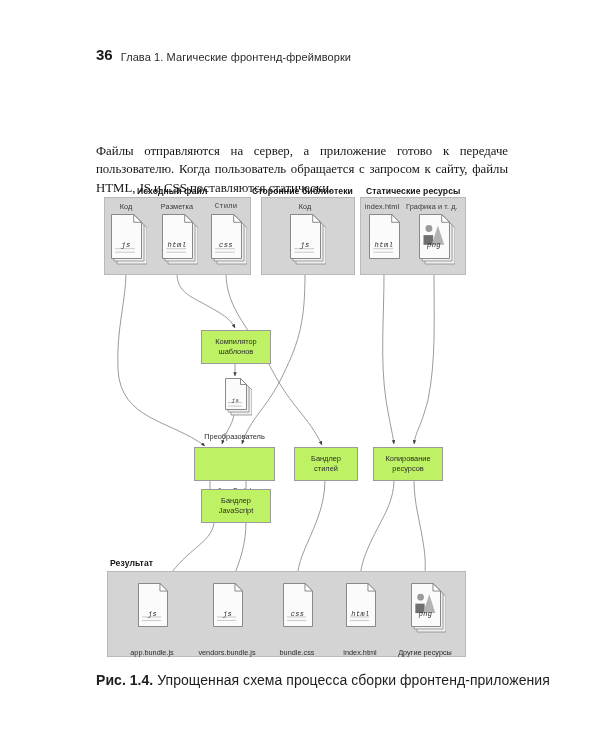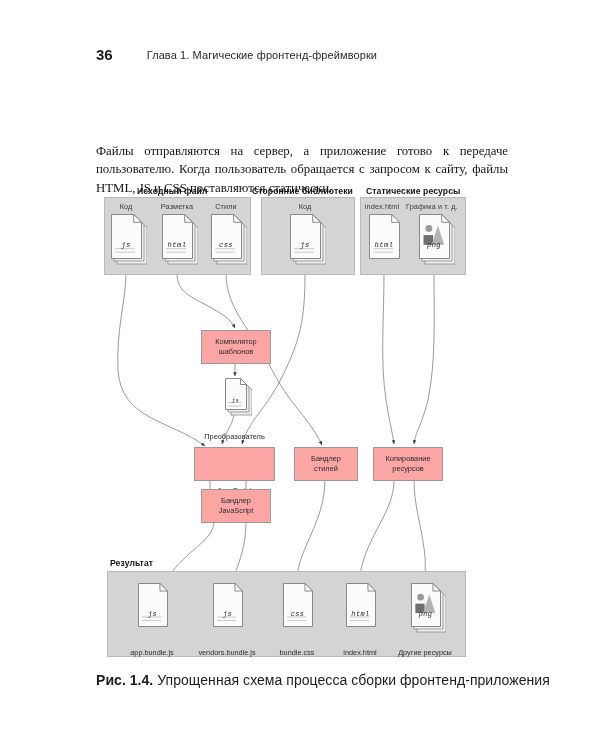--- a/index.html
+++ b/index.html
@@ -7,21 +7,21 @@
     width:600px;height:750px;
     background:#ffffff;
     font-family:"Liberation Sans", sans-serif;
     -webkit-font-smoothing:antialiased;
     overflow:hidden;
     position:relative;
   }
   .page{position:absolute;inset:0;background:#fff;}
 
   
-  .runhead{position:absolute;left:96px;top:46px;display:flex;align-items:center;gap:34px;}
+  .runhead{position:absolute;left:96px;top:46px;display:flex;align-items:flex-end;gap:8px;}
   .runhead .folio{font-size:15px;font-weight:bold;color:#1a1a1a;letter-spacing:0;}
   .runhead .chap{font-size:11px;color:#2b2b2b;letter-spacing:.1px;}
 
   
   .bullets{position:absolute;left:112px;top:80px;width:396px;}
   .bullets li{
     list-style:none;position:relative;
     font-family:"Liberation Serif", serif;
     font-size:12.6px;line-height:19px;color:#1b1b1b;
     padding-left:14px;margin-bottom:3px;white-space:nowrap;
@@ -48,21 +48,21 @@
     white-space:nowrap;letter-spacing:.1px;
   }
   .groupbox{
     position:absolute;background:#d4d4d4;border:1px solid #b9b9b9;
   }
   .slotlabel{
     position:absolute;font-size:7.3px;color:#3a3a3a;white-space:nowrap;
     text-align:center;letter-spacing:.1px;
   }
   .procbox{
-    position:absolute;background:#fca5a5;border:1px solid #9a9a9a;
+    position:absolute;background:#bef264;border:1px solid #9a9a9a;
     display:flex;flex-direction:column;align-items:center;justify-content:center;
     font-size:7.4px;color:#2a2a2a;line-height:10px;text-align:center;
   }
   .reslabel{
     position:absolute;font-size:7.3px;color:#2e2e2e;white-space:nowrap;text-align:center;margin-top:17px;
   }
 
   
   .fileicon{position:absolute;font-style:italic;}
   .fileicon .ext{
@@ -130,21 +130,21 @@
           </svg><div class="ext" style="top: 27.28px; font-size: 7.2px; width: 30px;">js</div></div>
         <div class="slotlabel" style="left:155px;top:202px;width:44px;text-align:center;">Разметка</div>
         <div class="fileicon" style="left:162px;top:214px;width:36px;height:51px;"><svg width="36" height="51" viewBox="0 0 36 51">
             <path d="M6 6 h22.2 l7.800000000000001 7.800000000000001 v36.2 h-30 z" fill="#efefef" stroke="#8c8c8c" stroke-width="0.8"></path>
             <path d="M3 3 h22.2 l7.800000000000001 7.800000000000001 v36.2 h-30 z" fill="#efefef" stroke="#8c8c8c" stroke-width="0.8"></path>
             <path d="M0.5 0.5 h22.2 l7.800000000000001 7.800000000000001 v36.2 h-30 z" fill="#fbfbfb" stroke="#7e7e7e" stroke-width="0.9"></path>
             <path d="M22.7 0.5 l7.800000000000001 7.800000000000001 h-7.800000000000001 z" fill="#ffffff" stroke="#7e7e7e" stroke-width="0.9"></path>
             <rect x="4.2" y="34.32" width="19.8" height="0.9" fill="#c2c2c2"></rect>
             <rect x="4.2" y="37.72" width="19.8" height="0.9" fill="#c2c2c2"></rect>
           </svg><div class="ext" style="top: 27.28px; font-size: 7.2px; width: 30px;">html</div></div>
-        <div class="slotlabel" style="left:204px;top:202px;width:44px;text-align:center;">Стили</div>
+        <div class="slotlabel" style="left:204px;top:202px;width:44px;text-align:center;font-family:Liberation Mono, monospace;">Стили</div>
         <div class="fileicon" style="left:211px;top:214px;width:36px;height:51px;"><svg width="36" height="51" viewBox="0 0 36 51">
             <path d="M6 6 h22.2 l7.800000000000001 7.800000000000001 v36.2 h-30 z" fill="#efefef" stroke="#8c8c8c" stroke-width="0.8"></path>
             <path d="M3 3 h22.2 l7.800000000000001 7.800000000000001 v36.2 h-30 z" fill="#efefef" stroke="#8c8c8c" stroke-width="0.8"></path>
             <path d="M0.5 0.5 h22.2 l7.800000000000001 7.800000000000001 v36.2 h-30 z" fill="#fbfbfb" stroke="#7e7e7e" stroke-width="0.9"></path>
             <path d="M22.7 0.5 l7.800000000000001 7.800000000000001 h-7.800000000000001 z" fill="#ffffff" stroke="#7e7e7e" stroke-width="0.9"></path>
             <rect x="4.2" y="34.32" width="19.8" height="0.9" fill="#c2c2c2"></rect>
             <rect x="4.2" y="37.72" width="19.8" height="0.9" fill="#c2c2c2"></rect>
           </svg><div class="ext" style="top: 27.28px; font-size: 7.2px; width: 30px;">css</div></div>
         <div class="grouptitle" style="left: 252px; top: 186px; width: auto; text-align: left;">Сторонние библиотеки</div>
         <div class="groupbox" style="left:261px;top:197px;width:92px;height:76px;"></div>

